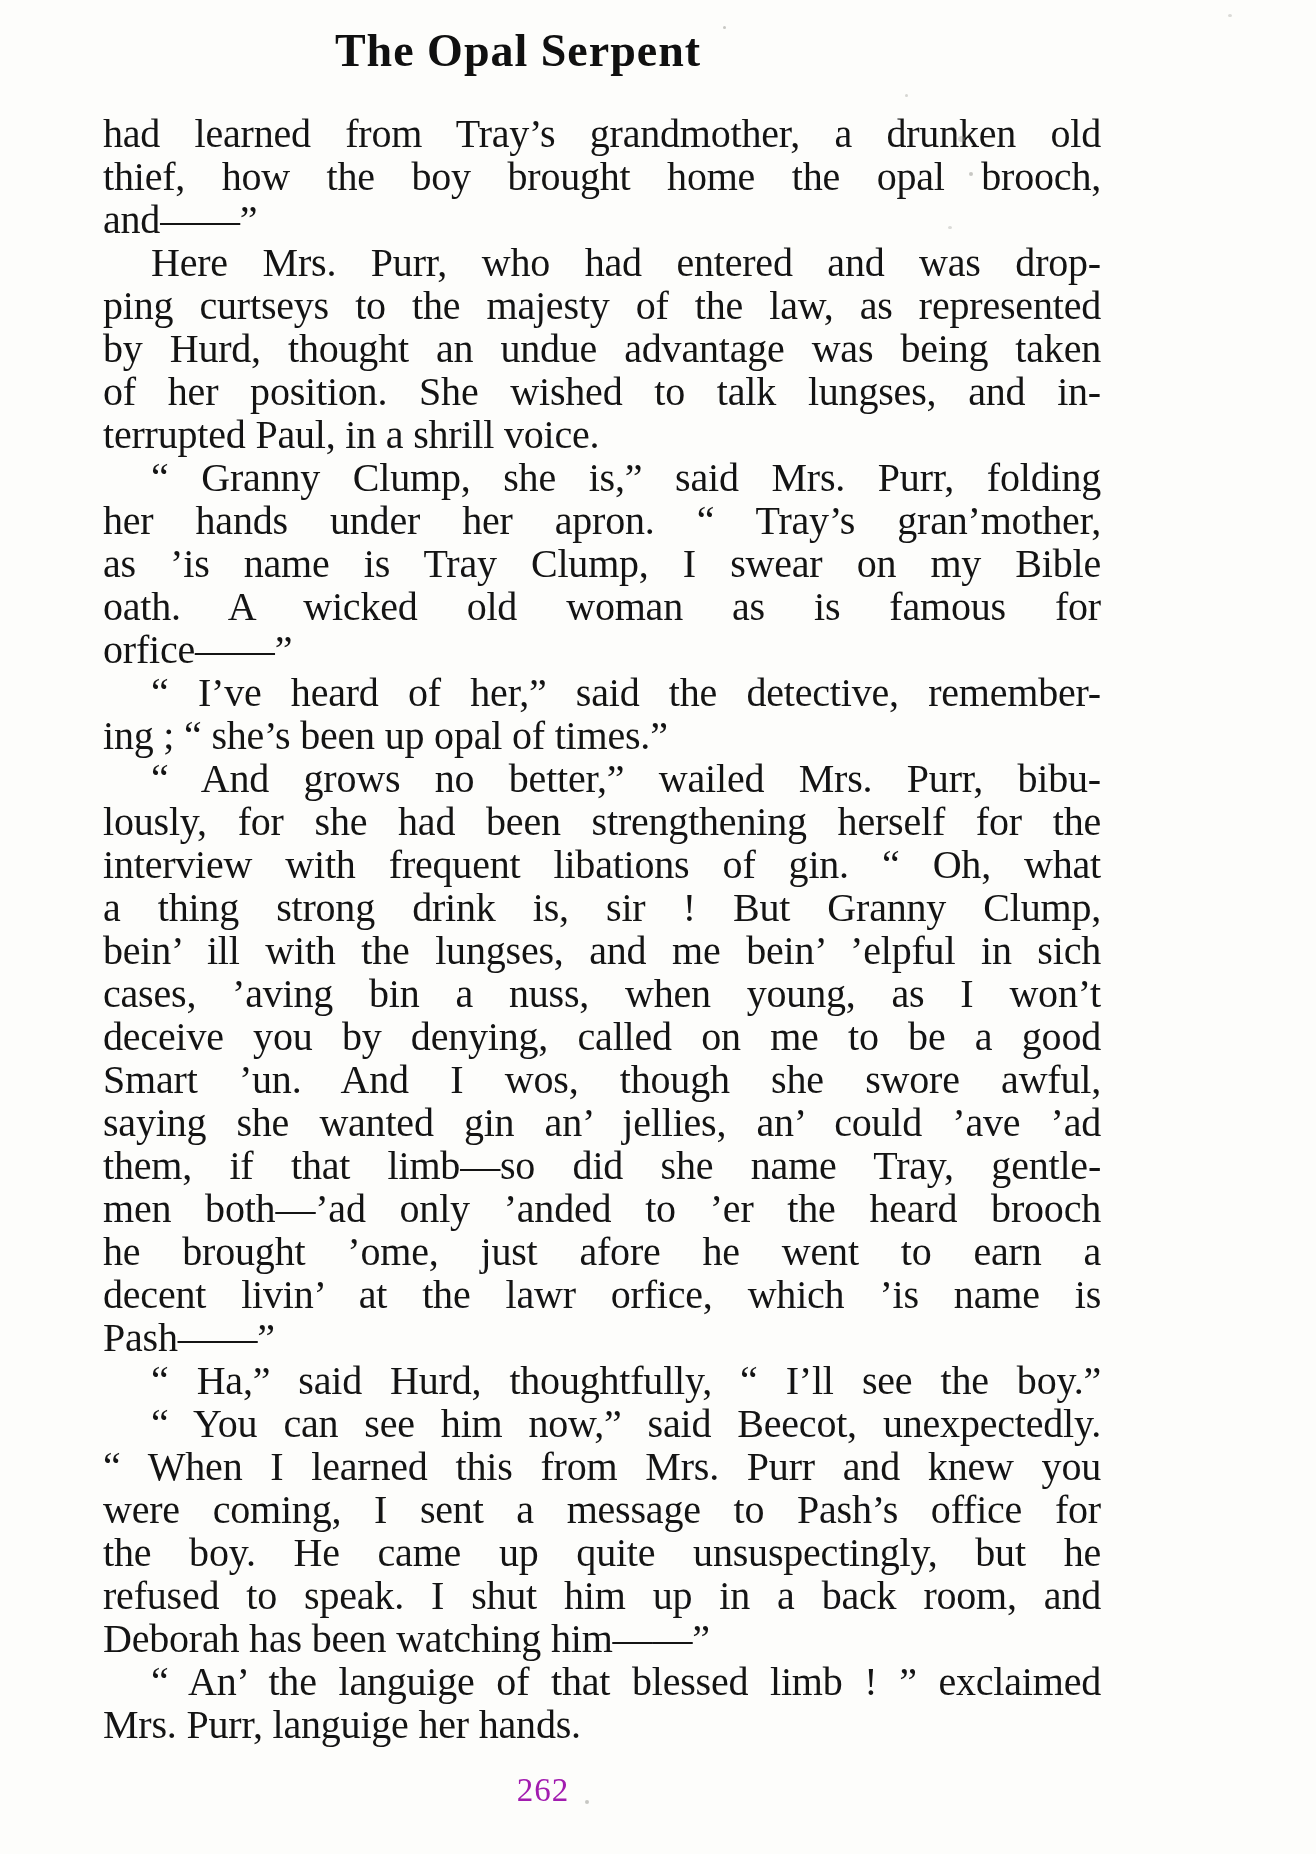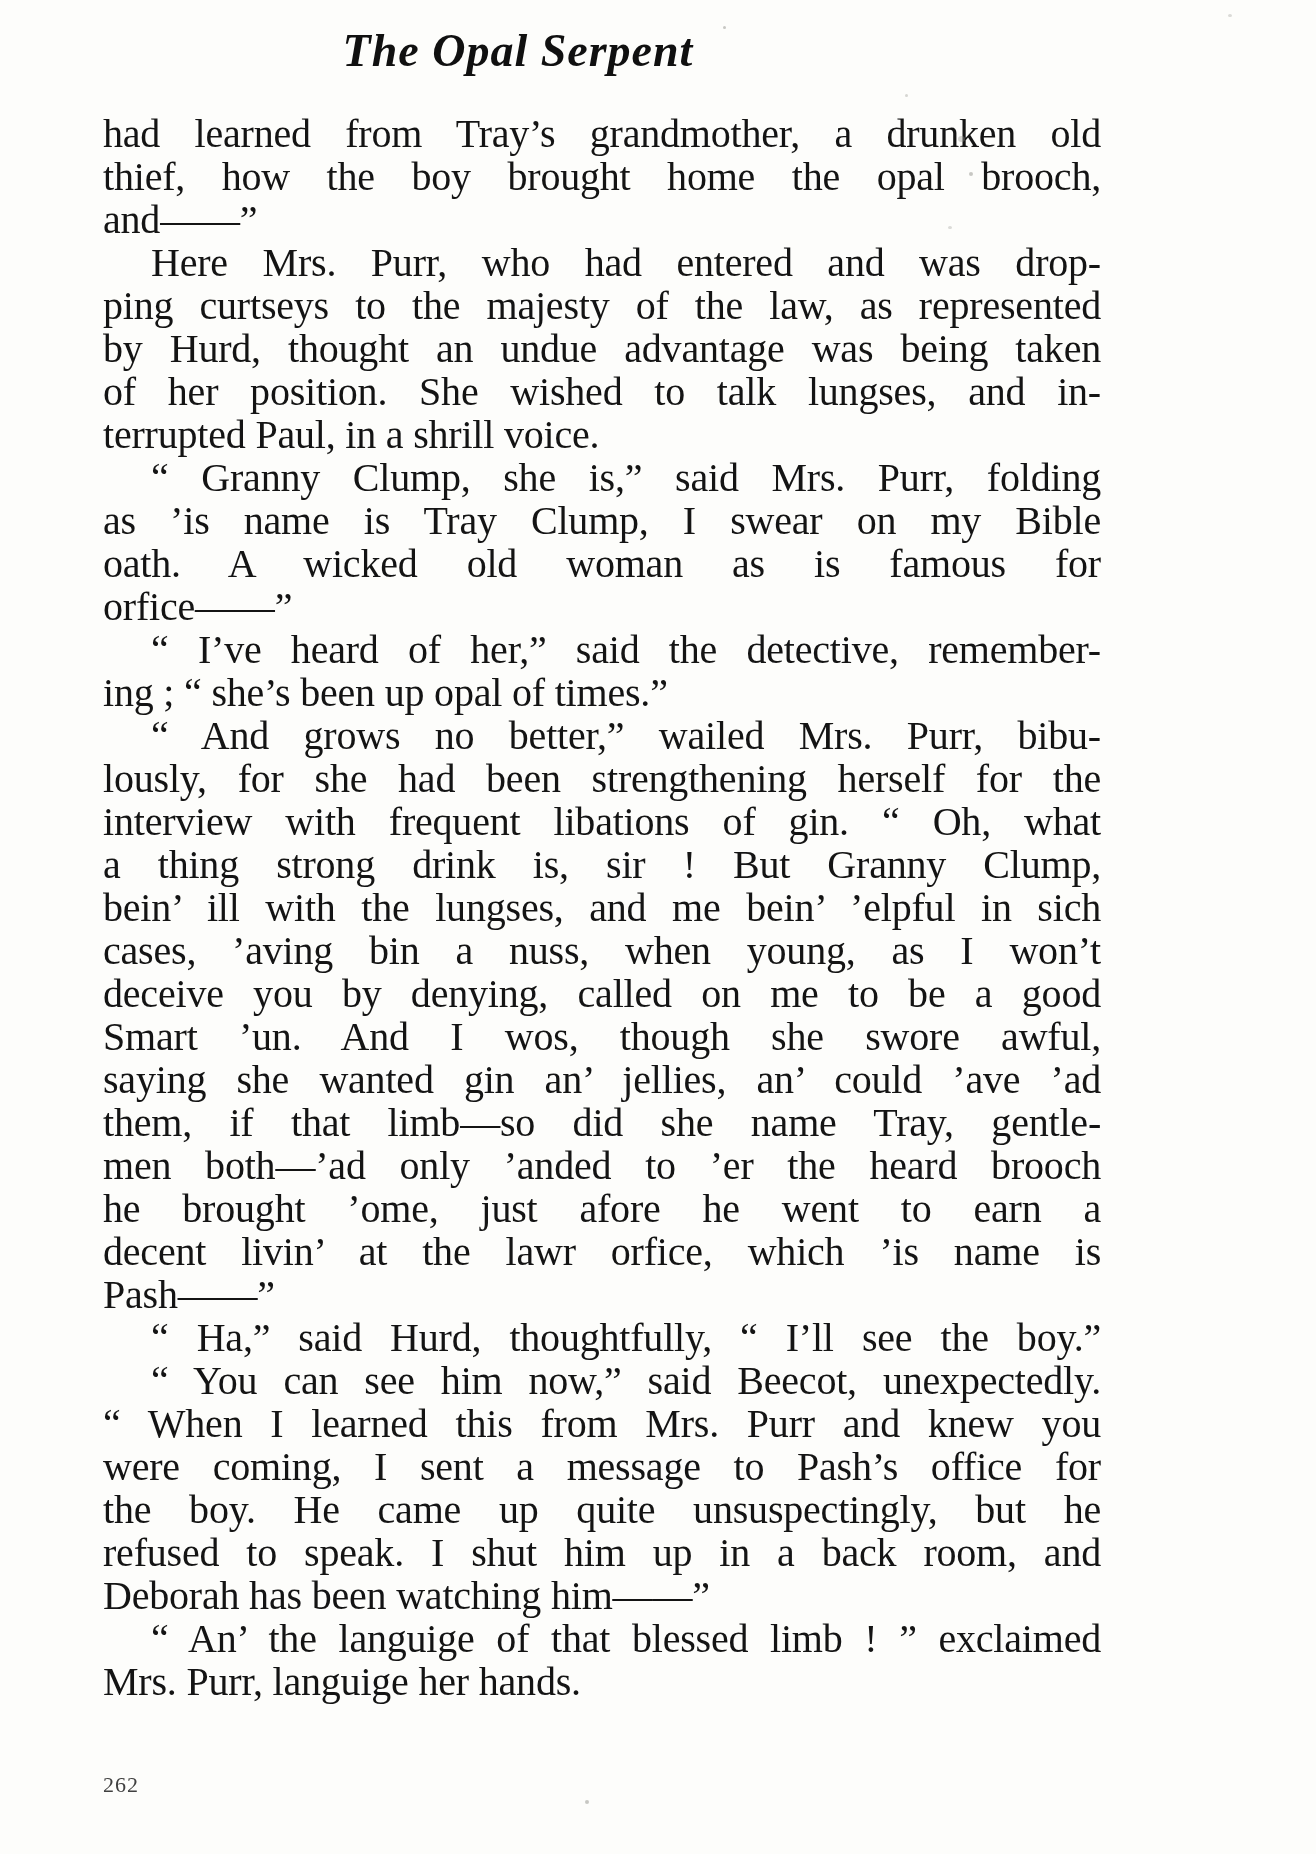--- a/index.html
+++ b/index.html
@@ -21,21 +21,20 @@
     top: 26px;
     left: 103px;
     width: 830px;
     margin: 0;
     text-align: center;
     font-size: 46px;
     line-height: 1.1;
     font-weight: 700;
     letter-spacing: 1px;
     color: #101010;
-    font-style: italic;
   }
   .text-block {
     position: absolute;
     top: 112px;
     left: 103px;
     width: 998px;
     font-size: 40px;
     line-height: 43px;
     letter-spacing: -0.2px;
   }
@@ -48,24 +47,24 @@
     text-align-last: justify;
   }
   .line.indent {
     text-indent: 48px;
   }
   .page-number {
     position: absolute;
     top: 1772px;
     left: 103px;
     width: 880px;
-    text-align: left;
-    font-size: 22px;
+    text-align: center;
+    font-size: 33px;
     letter-spacing: 1px;
-    color: #404040;
+    color: #a21caf;
   }
   
   .speck {
     position: absolute;
     border-radius: 50%;
     background: #9a9a96;
     opacity: 0.55;
   }
   .s1 { left: 958px; top: 136px; width: 7px; height: 6px; opacity: .4; }
   .s2 { left: 969px; top: 172px; width: 4px; height: 4px; }
@@ -89,20 +88,21 @@
       </div>
       <div class="paragraph">
         <div class="line stretch indent">Here Mrs. Purr, who had entered and was drop-</div>
         <div class="line stretch">ping curtseys to the majesty of the law, as represented</div>
         <div class="line stretch">by Hurd, thought an undue advantage was being taken</div>
         <div class="line stretch">of her position. She wished to talk lungses, and in-</div>
         <div class="line">terrupted Paul, in a shrill voice.</div>
       </div>
       <div class="paragraph">
         <div class="line stretch indent">“ Granny Clump, she is,” said Mrs. Purr, folding</div>
+        <div class="line stretch">her hands under her apron. “ Tray’s gran’mother,</div>
         <div class="line stretch">as ’is name is Tray Clump, I swear on my Bible</div>
         <div class="line stretch">oath. A wicked old woman as is famous for</div>
         <div class="line">orfice——”</div>
       </div>
       <div class="paragraph">
         <div class="line stretch indent">“ I’ve heard of her,” said the detective, remember-</div>
         <div class="line">ing ; “ she’s been up opal of times.”</div>
       </div>
       <div class="paragraph">
         <div class="line stretch indent">“ And grows no better,” wailed Mrs. Purr, bibu-</div>

